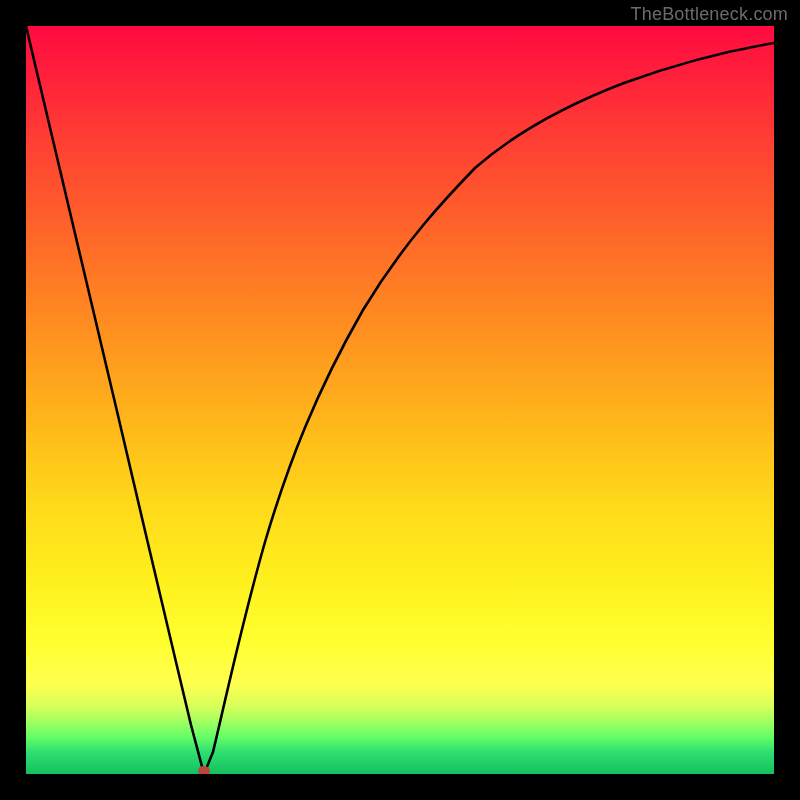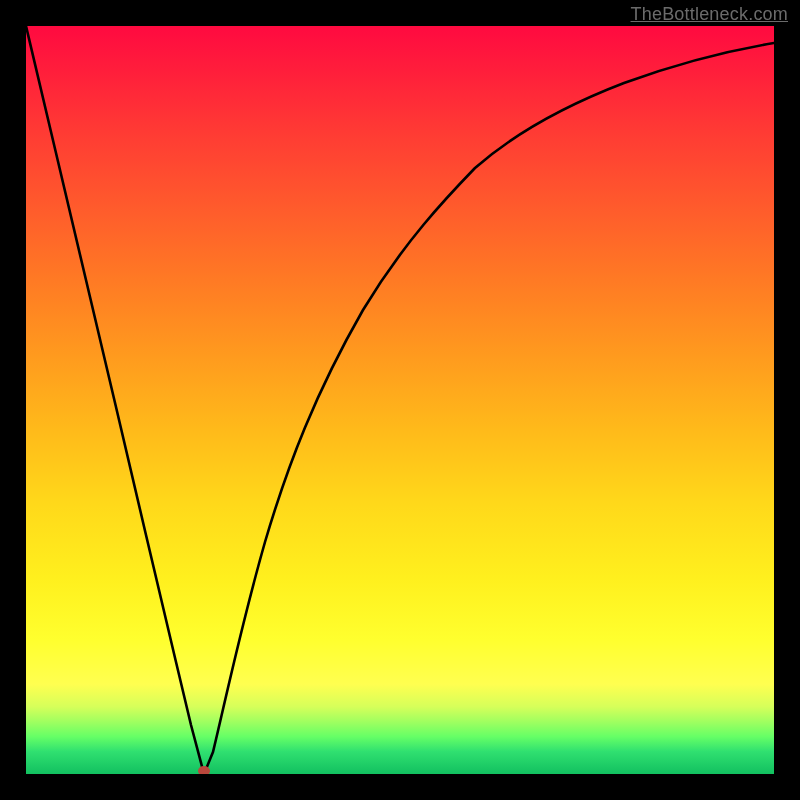--- a/index.html
+++ b/index.html
@@ -67,21 +67,20 @@
     transform: translate(-50%, 0);
   }
   .watermark {
     position: absolute;
     top: 4px;
     right: 12px;
     font-family: Arial, Helvetica, sans-serif;
     font-size: 18px;
     color: #6b6b6b;
     letter-spacing: 0.2px;
-    text-decoration: underline;
   }
 </style>
 </head>
 <body>
 
 <div class="chart-wrap">
 
   <div class="plot-area">
     <div class="gradient-bg"></div>
 

